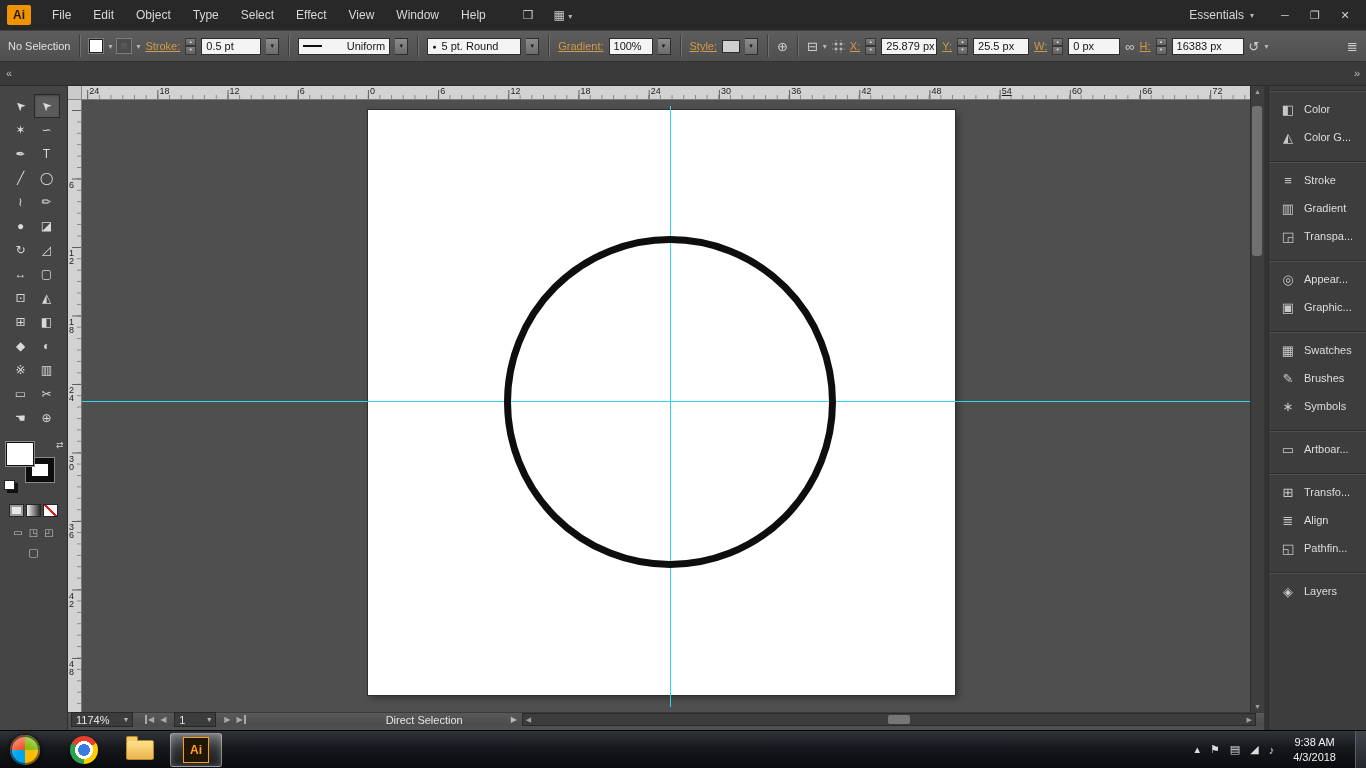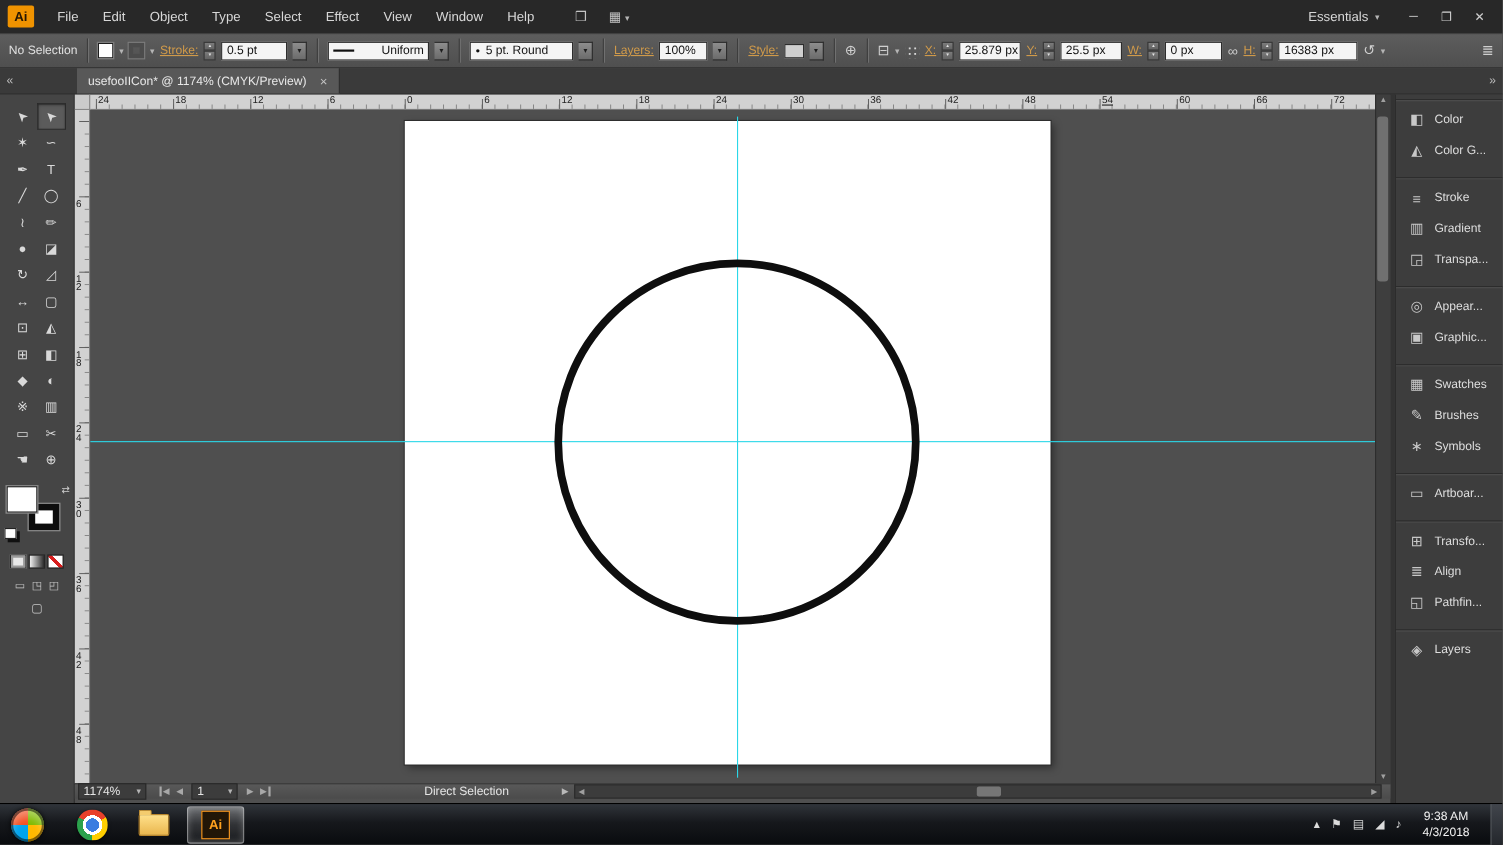--- a/index.html
+++ b/index.html
@@ -216,21 +216,21 @@
     <span>Uniform</span>
   </span>
   <span class="dd">▾</span>
   <div class="sep"></div>
   <span class="field" style="width:94px;">
     <span class="brush-dot">●</span>
     <span>5 pt. Round</span>
   </span>
   <span class="dd">▾</span>
   <div class="sep"></div>
-  <span class="cb-link">Layers:</span>
+  <span class="cb-link">Gradient:</span>
   <span class="field" style="width:44px;">100%</span>
   <span class="dd">▾</span>
   <div class="sep"></div>
   <span class="cb-link">Style:</span>
   <span class="style-swatch"></span>
   <span class="dd">▾</span>
   <div class="sep"></div>
   <span class="cb-icon">⊕</span>
   <div class="sep"></div>
   <span class="cb-icon">⊟</span>
@@ -261,24 +261,20 @@
     <span>▼</span>
   </span>
   <span class="field" style="width:72px;">16383 px</span>
   <span class="cb-icon">↺</span>
   <span class="dd-caret">▾</span>
   <span class="cb-icon" style="margin-left:auto;">≣</span>
 </div>
 
 <div id="tabstrip" class="abs">
   <span class="collapse-chip" style="left:6px;">«</span>
-  <div class="doc-tab">
-    <span>usefooIICon* @ 1174% (CMYK/Preview)</span>
-    <span class="tab-close">×</span>
-  </div>
   <span class="collapse-chip" style="right:8px;">»</span>
 </div>
 
 <div id="toolpanel" class="abs">
   <div id="tools-grid" class="tools-grid">
       <div class="tool">
         <span class="rot">➤</span>
       </div>
       <div class="tool selected">
         <span class="rot">➤</span>

